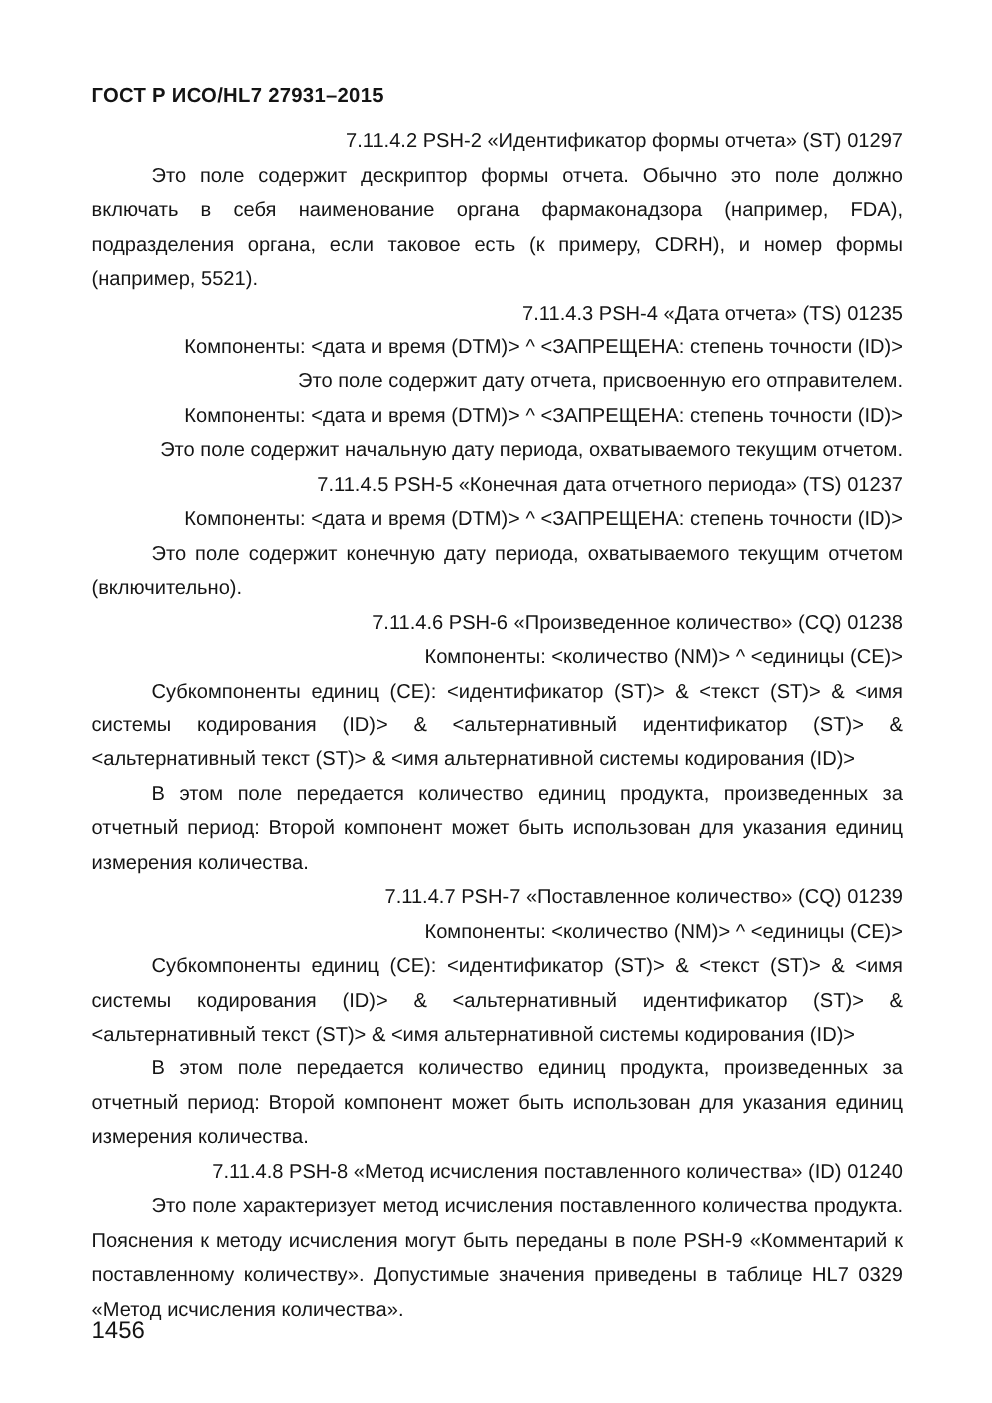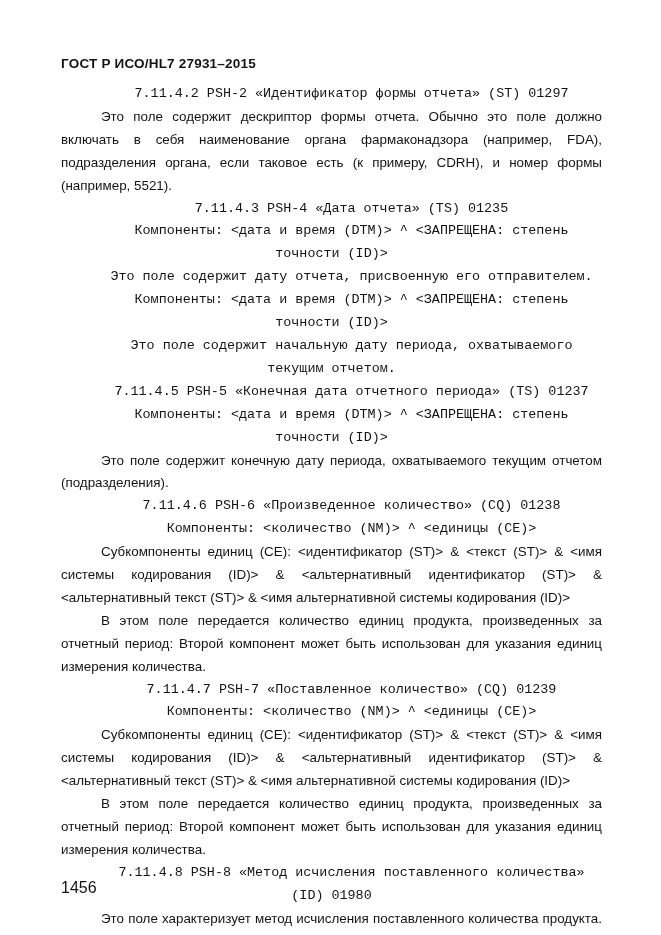--- a/index.html
+++ b/index.html
@@ -24,22 +24,21 @@
   }
 
   .content p {
     font-size: 13.4px;
     line-height: 22.9px;
     text-indent: 40px;
     text-align: justify;
   }
 
   .content p.heading {
-    text-align: center;
-    font-family: Liberation Mono, monospace;
+    text-align: right;
   }
 
   .page-number {
     position: absolute;
     left: 61px;
     bottom: 38px;
     font-size: 16px;
     font-weight: normal;
   }
 </style>
@@ -53,28 +52,28 @@
   <div class="content">
     <p class="heading">7.11.4.2 PSH-2 «Идентификатор формы отчета» (ST) 01297</p>
     <p class="body">Это поле содержит дескриптор формы отчета. Обычно это поле должно включать в себя наименование органа фармаконадзора (например, FDA), подразделения органа, если таковое есть (к примеру, CDRH), и номер формы (например, 5521).</p>
     <p class="heading">7.11.4.3 PSH-4 «Дата отчета» (TS) 01235</p>
     <p class="heading">Компоненты: &lt;дата и время (DTM)&gt; ^ &lt;ЗАПРЕЩЕНА: степень точности (ID)&gt;</p>
     <p class="heading">Это поле содержит дату отчета, присвоенную его отправителем.</p>
     <p class="heading">Компоненты: &lt;дата и время (DTM)&gt; ^ &lt;ЗАПРЕЩЕНА: степень точности (ID)&gt;</p>
     <p class="heading">Это поле содержит начальную дату периода, охватываемого текущим отчетом.</p>
     <p class="heading">7.11.4.5 PSH-5 «Конечная дата отчетного периода» (TS) 01237</p>
     <p class="heading">Компоненты: &lt;дата и время (DTM)&gt; ^ &lt;ЗАПРЕЩЕНА: степень точности (ID)&gt;</p>
-    <p class="body">Это поле содержит конечную дату периода, охватываемого текущим отчетом (подразделения).</p>
+    <p class="body">Это поле содержит конечную дату периода, охватываемого текущим отчетом (включительно).</p>
     <p class="heading">7.11.4.6 PSH-6 «Произведенное количество» (CQ) 01238</p>
     <p class="heading">Компоненты: &lt;количество (NM)&gt; ^ &lt;единицы (CE)&gt;</p>
     <p class="body">Субкомпоненты единиц (CE): &lt;идентификатор (ST)&gt; &amp; &lt;текст (ST)&gt; &amp; &lt;имя системы кодирования (ID)&gt; &amp; &lt;альтернативный идентификатор (ST)&gt; &amp; &lt;альтернативный текст (ST)&gt; &amp; &lt;имя альтернативной системы кодирования (ID)&gt;</p>
     <p class="body">В этом поле передается количество единиц продукта, произведенных за отчетный период: Второй компонент может быть использован для указания единиц измерения количества.</p>
     <p class="heading">7.11.4.7 PSH-7 «Поставленное количество» (CQ) 01239</p>
     <p class="heading">Компоненты: &lt;количество (NM)&gt; ^ &lt;единицы (CE)&gt;</p>
     <p class="body">Субкомпоненты единиц (CE): &lt;идентификатор (ST)&gt; &amp; &lt;текст (ST)&gt; &amp; &lt;имя системы кодирования (ID)&gt; &amp; &lt;альтернативный идентификатор (ST)&gt; &amp; &lt;альтернативный текст (ST)&gt; &amp; &lt;имя альтернативной системы кодирования (ID)&gt;</p>
     <p class="body">В этом поле передается количество единиц продукта, произведенных за отчетный период: Второй компонент может быть использован для указания единиц измерения количества.</p>
-    <p class="heading">7.11.4.8 PSH-8 «Метод исчисления поставленного количества» (ID) 01980</p>
+    <p class="heading">7.11.4.8 PSH-8 «Метод исчисления поставленного количества» (ID) 01240</p>
     <p class="body">Это поле характеризует метод исчисления поставленного количества продукта. Пояснения к методу исчисления могут быть переданы в поле PSH-9 «Комментарий к поставленному количеству». Допустимые значения приведены в таблице HL7 0329 «Метод исчисления количества».</p>
   </div>
 
   <div class="page-number">1456</div>
 
 </div>
 
 </body></html>

